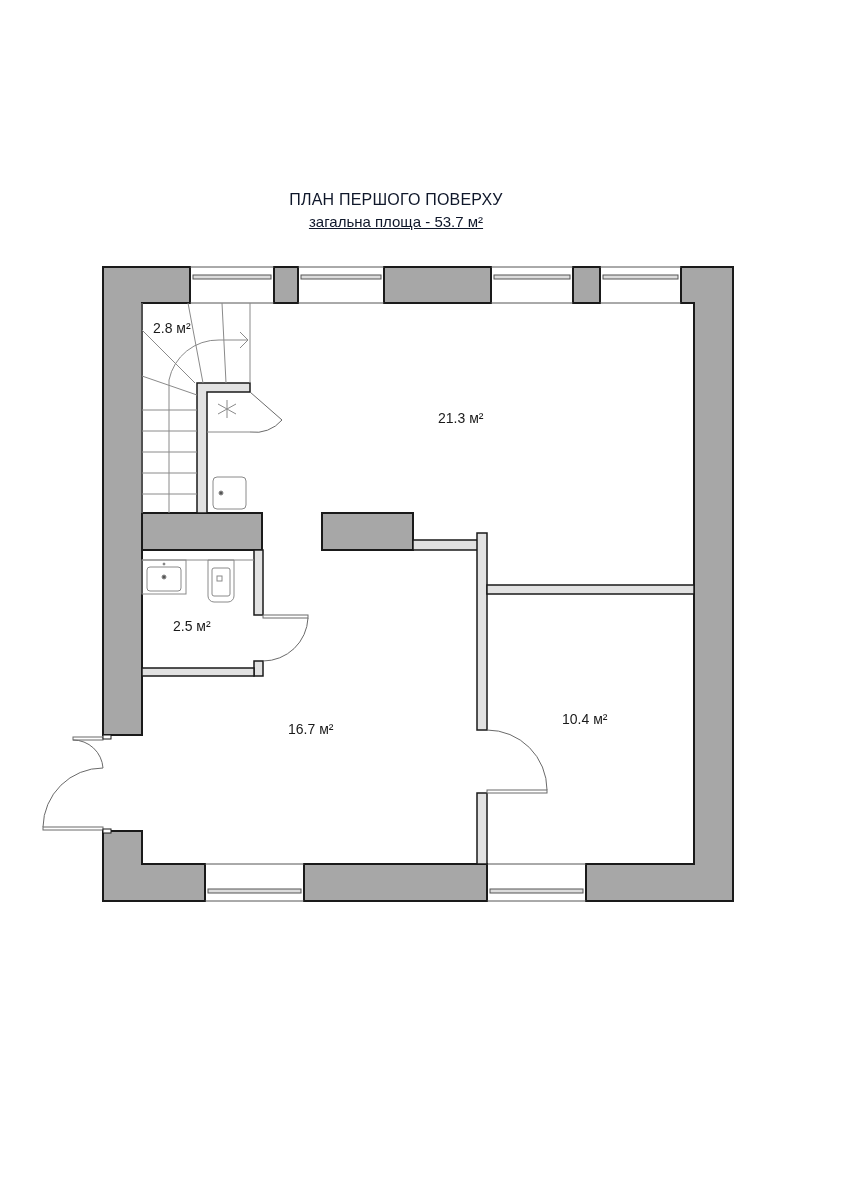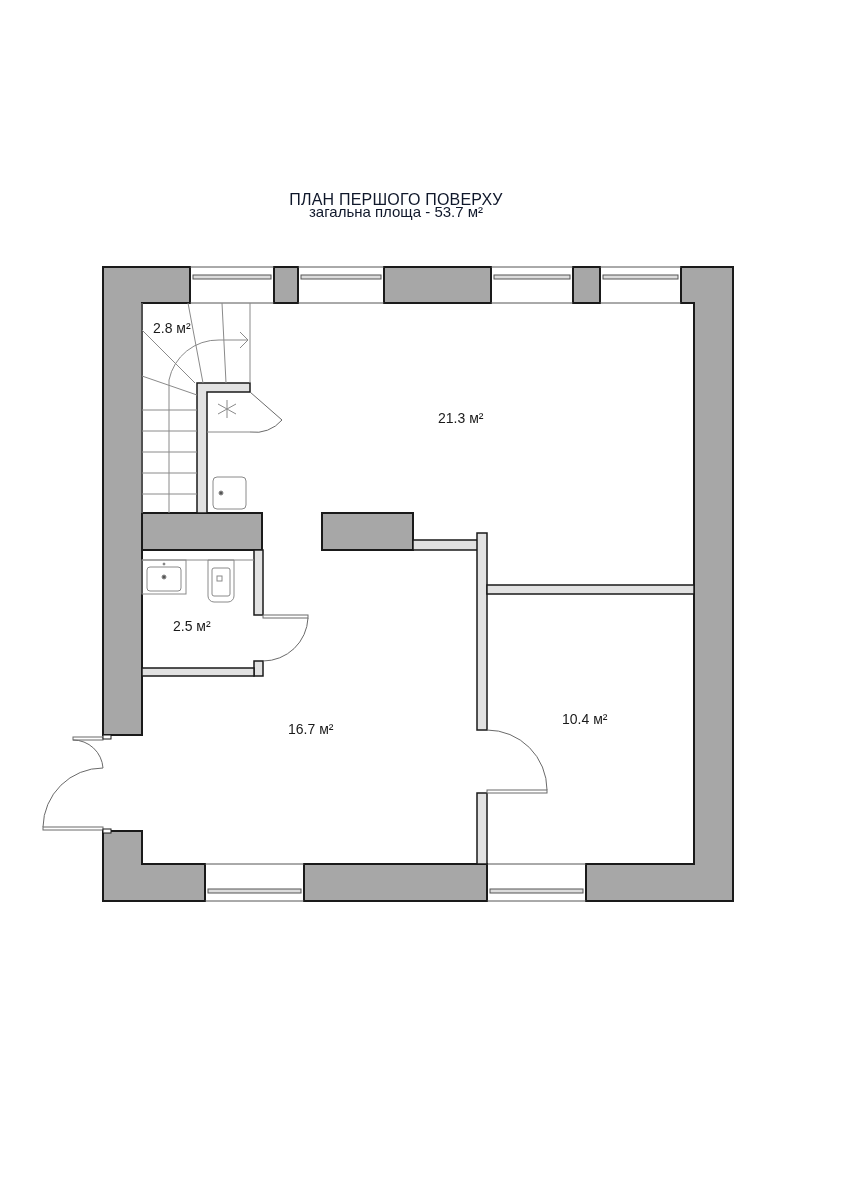--- a/index.html
+++ b/index.html
@@ -1,20 +1,20 @@
 <!DOCTYPE html>
 <html><head>
 <meta charset="utf-8">
 <style>
   html, body { margin: 0; padding: 0; background: #ffffff; }
   body { width: 848px; height: 1200px; position: relative; overflow: hidden;
          font-family: "Liberation Sans", sans-serif; }
   .title { position: absolute; left: 0; width: 792px; text-align: center; color: #0f172a; }
   .t1 { top: 191px; font-size: 16px; letter-spacing: 0.2px; }
-  .t2 { top: 203px; font-size: 15px; }
+  .t2 { top: 213px; font-size: 15px; text-decoration: underline; }
   svg { position: absolute; left: 0; top: 0; }
   .lbl { font-family: "Liberation Sans", sans-serif; font-size: 14px; fill: #1a1a1a; }
 </style>
 </head>
 <body>
 
 <div class="title t1">ПЛАН ПЕРШОГО ПОВЕРХУ</div>
 <div class="title t2">загальна площа - 53.7 м²</div>
 
 <svg width="848" height="1200" viewBox="0 0 848 1200">

